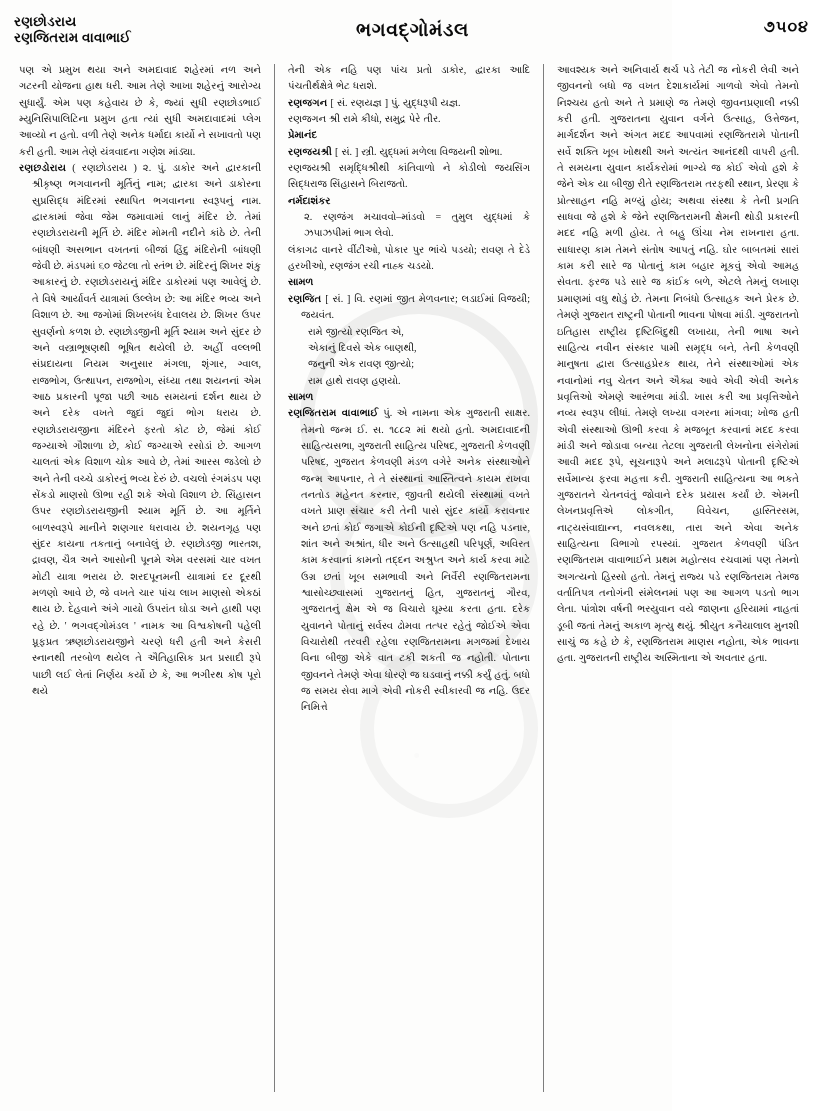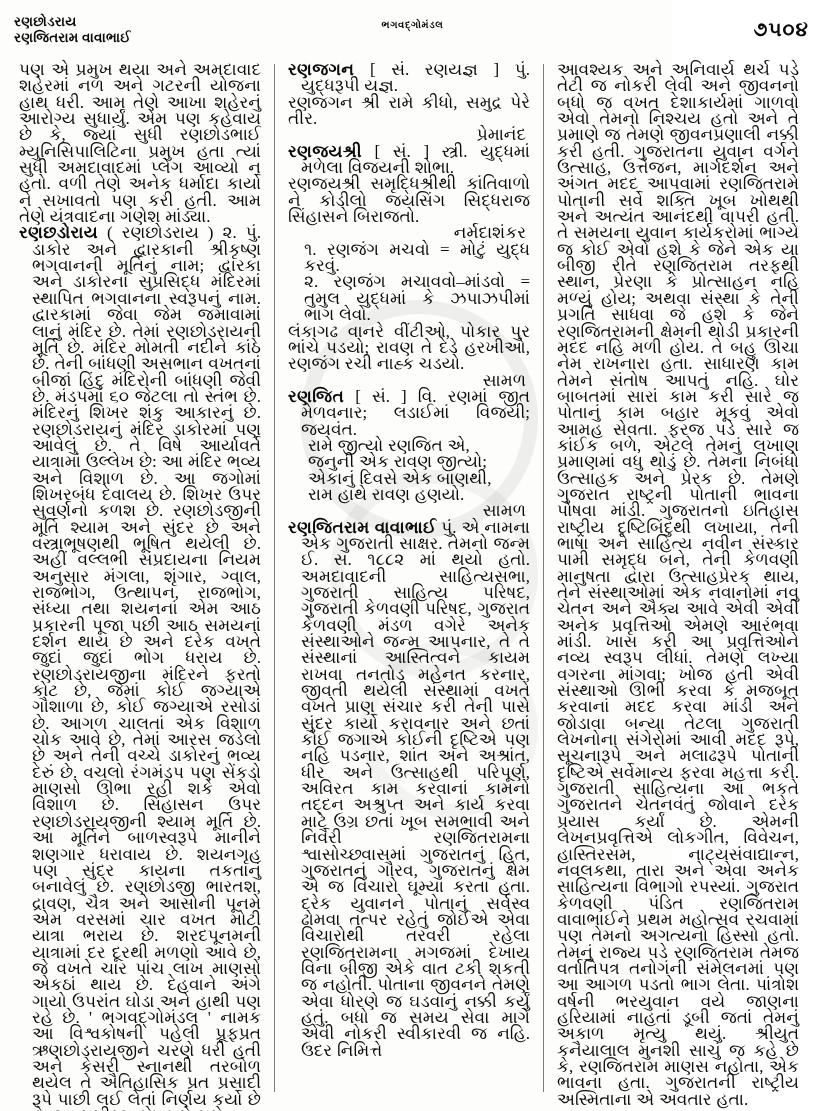--- a/index.html
+++ b/index.html
@@ -40,38 +40,38 @@
     position:absolute;left:0;top:0;width:825px;height:52px;
   }
   .rh-left{
     position:absolute;left:14px;top:14px;
     font-weight:bold;font-size:13.5px;line-height:16px;
     letter-spacing:.2px;
   }
   .rh-left div{white-space:nowrap;}
   .rh-center{
     position:absolute;left:0;top:19px;width:825px;text-align:center;
-    font-weight:bold;font-size:10px;letter-spacing:.6px;
+    font-weight:bold;font-size:19px;letter-spacing:.6px;
   }
   .rh-right{
     position:absolute;right:16px;top:18px;
-    font-weight:bold;font-size:20px;letter-spacing:1px;
+    font-weight:bold;font-size:16px;letter-spacing:1px;
   }
 
   
   .columns{
     position:absolute;left:12px;top:62px;
     width:801px;height:1040px;
     display:flex;
   }
   .col{
     width:256px;
     padding:0 7px;
     box-sizing:border-box;
-    font-size:17px;
+    font-size:10px;
     line-height:16.35px;
     text-align:justify;
     text-justify:inter-word;
     word-spacing:0.5px;
   }
   .rule{
     width:1px;
     background:#7d7d7d;
     margin:2px 6px 0 6px;
     height:1028px;
@@ -88,22 +88,21 @@
   .verse{
     padding-left:20px;
     text-align:left;
     font-weight:normal;
   }
   .quote{
     font-weight:normal;
     text-align:justify;
   }
   .attrib{
-    text-align:right;
-    font-weight:normal;
+    font-weight:bold;
     padding-right:4px;
   }
 </style>
 </head>
 <body>
 
 <div class="page">
   <div class="watermark wm1"></div>
   <div class="watermark wm2"></div>
   <div class="watermark wm3"></div>
@@ -118,34 +117,34 @@
     <div class="rh-right">૭૫૦૪</div>
   </div>
 
   <div class="columns">
     <div class="col" id="col1">
         <p class="para">પણ એ પ્રમુખ થયા અને અમદાવાદ શહેરમાં નળ અને ગટરની યોજના હાથ ધરી. આમ તેણે આખા શહેરનું આરોગ્ય સુધાર્યું. એમ પણ કહેવાય છે કે, જ્યાં સુધી રણછોડભાઈ મ્યુનિસિપાલિટિના પ્રમુખ હતા ત્યાં સુધી અમદાવાદમાં પ્લેગ આવ્યો ન હતો. વળી તેણે અનેક ધર્માદા કાર્યો ને સખાવતો પણ કરી હતી. આમ તેણે યંત્રવાદના ગણેશ માંડ્યા.</p>
         <p class="entry hang"><span class="hw">રણછડોરાય</span><span> ( રણછોડરાય ) ૨. પું. ડાકોર અને દ્વારકાની શ્રીકૃષ્ણ ભગવાનની મૂર્તિનું નામ; દ્વારકા અને ડાકોરના સુપ્રસિદ્ધ મંદિરમાં સ્થાપિત ભગવાનના સ્વરૂપનું નામ. દ્વારકામાં જેવા જેમ જમાવામાં લાનું મંદિર છે. તેમાં રણછોડરાયની મૂર્તિ છે. મંદિર મોમતી નદીને કાંઠે છે. તેની બાંધણી અસભાન વખતનાં બીજાં હિંદુ મંદિરોની બાંધણી જેવી છે. મંડપમાં ૬૦ જેટલા તો સ્તંભ છે. મંદિરનું શિખર શંકુ આકારનું છે. રણછોડરાયનું મંદિર ડાકોરમાં પણ આવેલું છે. તે વિષે આર્યાવર્ત યાત્રામાં ઉલ્લેખ છે: આ મંદિર ભવ્ય અને વિશાળ છે. આ જગોમાં શિખરબંધ દેવાલય છે. શિખર ઉપર સુવર્ણનો કળશ છે. રણછોડજીની મૂર્તિ શ્યામ અને સુંદર છે અને વસ્ત્રાભૂષણથી ભૂષિત થયેલી છે. અહીં વલ્લભી સંપ્રદાયના નિયમ અનુસાર મંગલા, શૃંગાર, ગ્વાલ, રાજભોગ, ઉત્થાપન, રાજભોગ, સંધ્યા તથા શયનનાં એમ આઠ પ્રકારની પૂજા પછી આઠ સમયનાં દર્શન થાય છે અને દરેક વખતે જુદાં જુદાં ભોગ ધરાય છે. રણછોડરાયજીના મંદિરને ફરતો કોટ છે, જેમાં કોઈ જગ્યાએ ગૌશાળા છે, કોઈ જગ્યાએ રસોડાં છે. આગળ ચાલતાં એક વિશાળ ચોક આવે છે, તેમાં આરસ જડેલો છે અને તેની વચ્ચે ડાકોરનું ભવ્ય દેરું છે. વચલો રંગમંડપ પણ સેંકડો માણસો ઊભા રહી શકે એવો વિશાળ છે. સિંહાસન ઉપર રણછોડરાયજીની શ્યામ મૂર્તિ છે. આ મૂર્તિને બાળસ્વરૂપે માનીને શણગાર ધરાવાય છે. શયનગૃહ પણ સુંદર કાયના તકતાનું બનાવેલું છે. રણછોડજી ભારતશ, દ્રાવણ, ચૈત્ર અને આસોની પૂનમે એમ વરસમાં ચાર વખત મોટી યાત્રા ભરાય છે. શરદપૂનમની યાત્રામાં દર દૂરથી મળણો આવે છે, જે વખતે ચાર પાંચ લાખ માણસો એકઠાં થાય છે. દેહવાને અંગે ગાયો ઉપરાંત ઘોડા અને હાથી પણ રહે છે. ' ભગવદ્ગોમંડલ ' નામક આ વિશ્વકોષની પહેલી પ્રૂફપ્રત ઋણછોડરાયજીને ચરણે ધરી હતી અને કેસરી સ્નાનથી તરબોળ થયેલ તે ઐતિહાસિક પ્રત પ્રસાદી રૂપે પાછી લઈ લેતાં નિર્ણય કર્યો છે કે, આ ભગીરથ કોષ પૂરો થયે</span></p>
       </div>
     <div class="rule"></div>
     <div class="col" id="col2">
+        <p class="para">તેની એક નહિ પણ પાંચ પ્રતો ડાકોર, દ્વારકા આદિ પંચતીર્થક્ષેત્રે ભેટ ધરાશે.</p>
         <p class="entry hang"><span class="hw">રણજગન</span><span> [ સં. રણયજ્ઞ ]</span><span> પું.</span><span> યુદ્ધરૂપી યજ્ઞ.</span></p>
         <p class="quote">રણજગન શ્રી રામે કીધો, સમુદ્ર પેરે તીર.</p>
         <p class="attrib">પ્રેમાનંદ</p>
         <p class="entry hang"><span class="hw">રણજયશ્રી</span><span> [ સં. ]</span><span> સ્ત્રી.</span><span> યુદ્ધમાં મળેલા વિજયની શોભા.</span></p>
         <p class="quote">રણજયશ્રી સમૃદ્ધિશ્રીથી કાંતિવાળો ને કોડીલો જયસિંગ સિદ્ધરાજ સિંહાસને બિરાજતો.</p>
         <p class="attrib">નર્મદાશંકર</p>
-        <p class="sense">૧. રણજંગ મચવો = મોટું યુદ્ધ કરવું.</p>
         <p class="sense">૨. રણજંગ મચાવવો–માંડવો = તુમુલ યુદ્ધમાં કે ઝપાઝપીમાં ભાગ લેવો.</p>
         <p class="quote">લંકાગઢ વાનરે વીંટીઓ, પોકાર પુર ભાંચે પડયો; રાવણ તે દેડે હરખીઓ, રણજંગ રચી નાહ્ક ચડયો.</p>
         <p class="attrib">સામળ</p>
         <p class="entry hang"><span class="hw">રણજિત</span><span> [ સં. ]</span><span> વિ.</span><span> રણમાં જીત મેળવનાર; લડાઈમાં વિજયી; જયવંત.</span></p>
         <p class="verse">રામે જીત્યો રણજિત એ,</p>
+        <p class="verse">એકાનું દિવસે એક બાણથી,</p>
         <p class="verse">જનુની એક રાવણ જીત્યો;</p>
-        <p class="verse">એકાનું દિવસે એક બાણથી,</p>
         <p class="verse">રામ હાથે રાવણ હણયો.</p>
         <p class="attrib">સામળ</p>
         <p class="entry hang"><span class="hw">રણજિતરામ વાવાભાઈ</span><span> પું.</span><span> એ નામના એક ગુજરાતી સાક્ષર. તેમનો જન્મ ઈ. સ. ૧૮૮૨ માં થયો હતો. અમદાવાદની સાહિત્યસભા, ગુજરાતી સાહિત્ય પરિષદ, ગુજરાતી કેળવણી પરિષદ, ગુજરાત કેળવણી મંડળ વગેરે અનેક સંસ્થાઓને જન્મ આપનાર, તે તે સંસ્થાનાં આસ્તિત્વને કાયમ રાખવા તનતોડ મહેનત કરનાર, જીવતી થયેલી સંસ્થામાં વખતે વખતે પ્રાણ સંચાર કરી તેની પાસે સુંદર કાર્યો કરાવનાર અને છતાં કોઈ જગાએ કોઈની દૃષ્ટિએ પણ નહિ પડનાર, શાંત અને અશ્રાંત, ધીર અને ઉત્સાહથી પરિપૂર્ણ, અવિરત કામ કરવાનાં કામનો તદ્દન અશ્રુપ્ત અને કાર્ય કરવા માટે ઉગ્ર છતાં ખૂબ સમભાવી અને નિર્વૈરી રણજિતરામના શ્વાસોચ્છ્વાસમાં ગુજરાતનું હિત, ગુજરાતનું ગૌરવ, ગુજરાતનું ક્ષેમ એ જ વિચારો ઘૂમ્યા કરતા હતા. દરેક યુવાનને પોતાનું સર્વસ્વ ઢોમવા તત્પર રહેતું જોઈએ એવા વિચારોથી તરવરી રહેલા રણજિતરામના મગજમાં દેખાય વિના બીજી એકે વાત ટકી શકતી જ નહોતી. પોતાના જીવનને તેમણે એવા ધોરણે જ ઘડવાનું નક્કી કર્યું હતું. બધો જ સમય સેવા માગે એવી નોકરી સ્વીકારવી જ નહિ. ઉદર નિમિત્તે</span></p>
       </div>
     <div class="rule"></div>
     <div class="col" id="col3">
         <p class="para">આવશ્યક અને અનિવાર્ય થર્ચ પડે તેટી જ નોકરી લેવી અને જીવનનો બધો જ વખત દેશાકાર્યમાં ગાળવો એવો તેમનો નિશ્ચય હતો અને તે પ્રમાણે જ તેમણે જીવનપ્રણાલી નક્કી કરી હતી. ગુજરાતના યુવાન વર્ગને ઉત્સાહ, ઉત્તેજન, માર્ગદર્શન અને અંગત મદદ આપવામાં રણજિતરામે પોતાની સર્વે શક્તિ ખૂબ ખોથથી અને અત્યંત આનંદથી વાપરી હતી. તે સમયના યુવાન કાર્યકરોમાં ભાગ્યે જ કોઈ એવો હશે કે જેને એક યા બીજી રીતે રણજિતરામ તરફથી સ્થાન, પ્રેરણા કે પ્રોત્સાહન નહિ મળ્યું હોય; અથવા સંસ્થા કે તેની પ્રગતિ સાધવા જે હશે કે જેને રણજિતરામની ક્ષેમની થોડી પ્રકારની મદદ નહિ મળી હોય. તે બહુ ઊંચા નેમ રાખનારા હતા. સાધારણ કામ તેમને સંતોષ આપતું નહિ. ઘોર બાબતમાં સારાં કામ કરી સારે જ પોતાનું કામ બહાર મૂકવું એવો આમહ સેવતા. ફરજ પડે સારે જ કાંઈક બળે, એટલે તેમનું લખાણ પ્રમાણમાં વધુ થોડું છે. તેમના નિબંધો ઉત્સાહક અને પ્રેરક છે. તેમણે ગુજરાત રાષ્ટ્રની પોતાની ભાવના પોષવા માંડી. ગુજરાતનો ઇતિહાસ રાષ્ટ્રીય દૃષ્ટિબિંદુથી લખાયા, તેની ભાષા અને સાહિત્ય નવીન સંસ્કાર પામી સમૃદ્ધ બને, તેની કેળવણી માનુષતા દ્વારા ઉત્સાહપ્રેરક થાય, તેને સંસ્થાઓમાં એક નવાનોમાં નવુ ચેતન અને ઐક્ય આવે એવી એવી અનેક પ્રવૃત્તિઓ એમણે આરંભવા માંડી. ખાસ કરી આ પ્રવૃત્તિઓને નવ્ય સ્વરૂપ લીધાં. તેમણે લખ્યા વગરના માંગવા; ખોજ હતી એવી સંસ્થાઓ ઊભી કરવા કે મજબૂત કરવાનાં મદદ કરવા માંડી અને જોડાવા બન્યા તેટલા ગુજરાતી લેખનોના સંગેરોમાં આવી મદદ રૂપે, સૂચનારૂપે અને મલાઢરૂપે પોતાની દૃષ્ટિએ સર્વેમાન્ય ફરવા મહત્તા કરી. ગુજરાતી સાહિત્યના આ ભકતે ગુજરાતને ચેતનવંતું જોવાને દરેક પ્રયાસ કર્યાં છે. એમની લેખનપ્રવૃત્તિએ લોકગીત, વિવેચન, હાસ્તિરસમ, નાટ્યસંવાદ્યાન્ન, નવલકથા, તારા અને એવા અનેક સાહિત્યના વિભાગો રપસ્યાં. ગુજરાત કેળવણી પંડિત રણજિતરામ વાવાભાઈને પ્રથમ મહોત્સવ રચવામાં પણ તેમનો અગત્યનો હિસ્સો હતો. તેમનું રાજ્ય પડે રણજિતરામ તેમજ વર્તાતિપત્ર તનોગંની સંમેલનમાં પણ આ આગળ પડતો ભાગ લેતા. પાંત્રોશ વર્ષની ભરયુવાન વયે જાણના હરિયામાં નાહતાં ડૂબી જતાં તેમનું અકાળ મૃત્યુ થયું. શ્રીયુત કનૈયાલાલ મુનશી સાચું જ કહે છે કે, રણજિતરામ માણસ નહોતા, એક ભાવના હતા. ગુજરાતની રાષ્ટ્રીય અસ્મિતાના એ અવતાર હતા.</p>
       </div>
   </div>
 </div>

